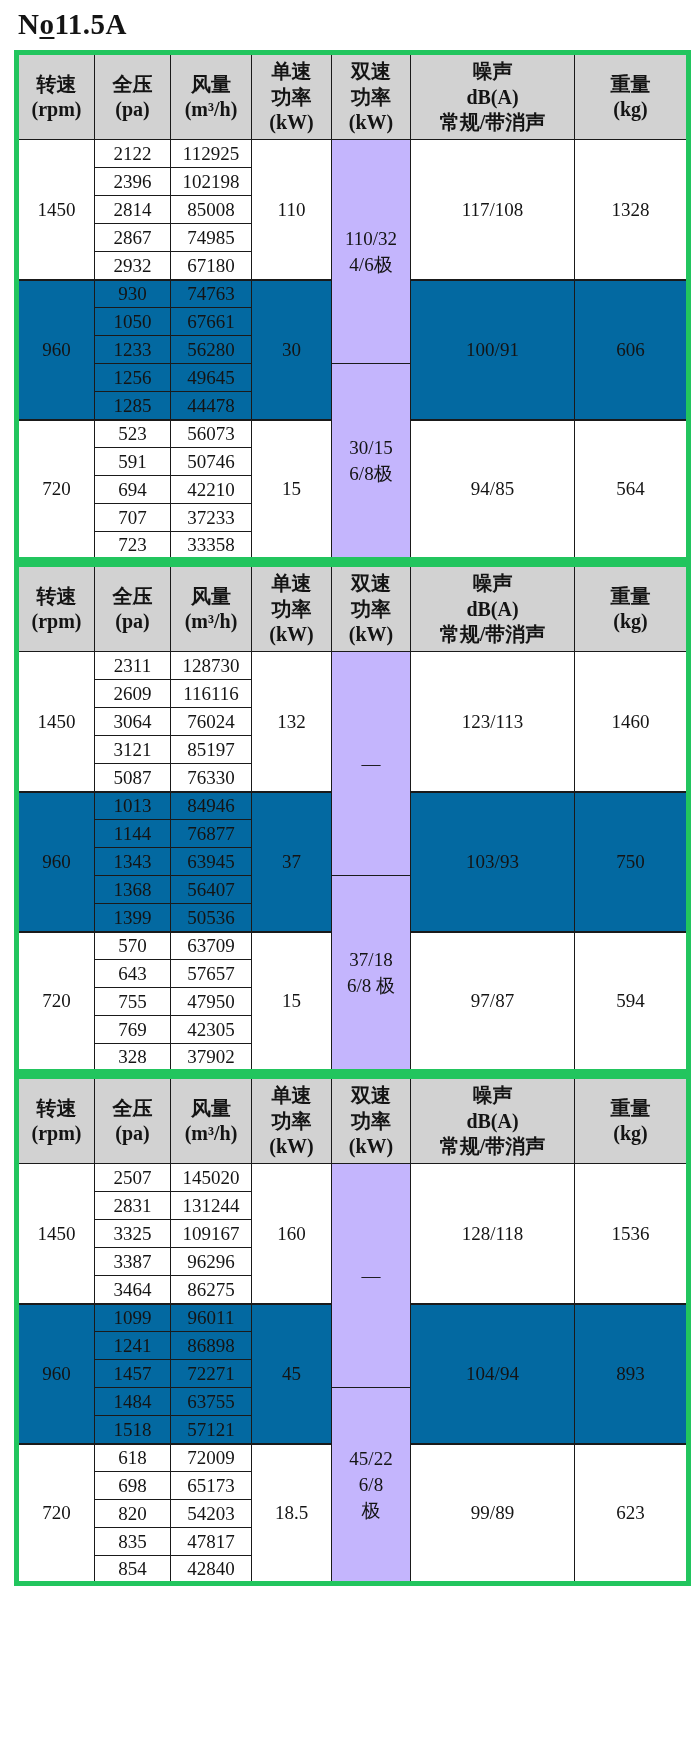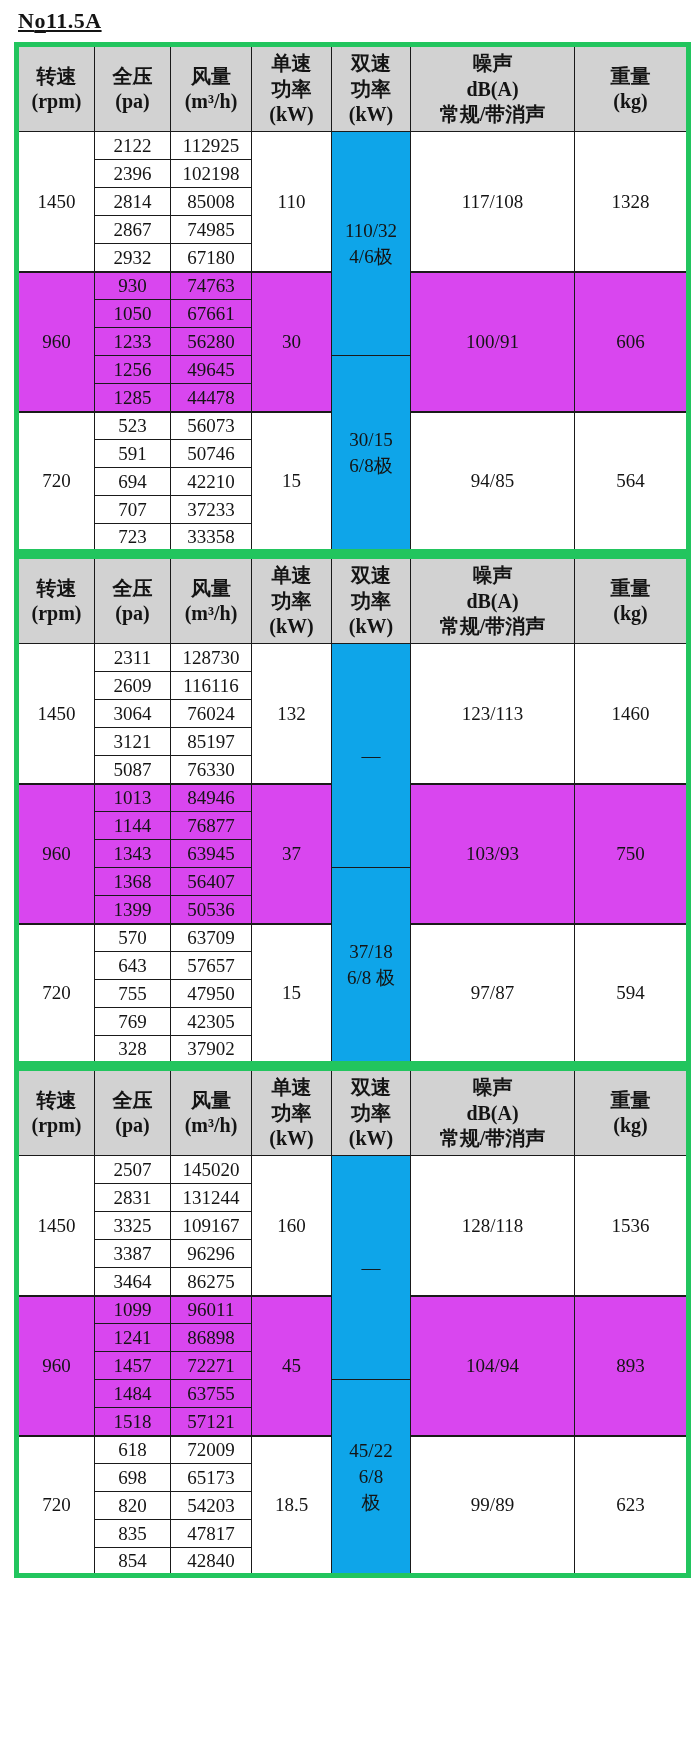--- a/index.html
+++ b/index.html
@@ -3,43 +3,43 @@
 <meta charset="utf-8">
 <style>
   html,body { margin:0; padding:0; background:#ffffff; }
   body {
     width:700px;
     font-family:"Liberation Serif","DejaVu Serif",serif;
     color:#141414;
   }
   .page { padding:6px 12px 18px 14px; }
   .tbl-title {
-    font-size:22px; font-weight:700; margin:34px 0 9px 4px;
-    letter-spacing:0.5px; line-height:1.15;text-decoration:underline;
+    font-size:29px; font-weight:700; margin:34px 0 9px 4px;
+    letter-spacing:0.5px; line-height:1.15;
   }
   .tbl-section:first-child .tbl-title { margin-top:2px; }
   .tbl-title .uo { text-decoration:underline; text-underline-offset:3px; }
   table.spec {
     border-collapse:collapse; table-layout:fixed; width:672px;
     border:5px solid #22c55e;
   }
   table.spec th, table.spec td {
     border:1.6px solid #1a1a1a; text-align:center; vertical-align:middle;
     padding:0; overflow:hidden;
   }
   thead th {
     background:#d2d2d2; font-weight:700; font-size:20px;
     height:84px; line-height:1.28; border-bottom:2.6px solid #1a1a1a;
   }
   thead .hl { white-space:nowrap; }
   tbody tr { height:28px; }
   tbody td { font-size:19px; }
   tbody tr.group-start > td { border-top:2.8px solid #1a1a1a; }
-  td.shade { background:#d946ef; }
-  td.c-dual { background:#0ea5e9; line-height:1.35; }
+  td.shade { background:#0369a1; }
+  td.c-dual { background:#c4b5fd; line-height:1.35; }
   td.c-dual .dl { white-space:nowrap; }
 </style>
 </head>
 <body>
 
 <main class="page">
   <div id="tables-root">
       <section class="tbl-section">
         <h2 class="tbl-title"><span>N</span><span class="uo">o</span><span>11.5A</span></h2>
         <table class="spec">

